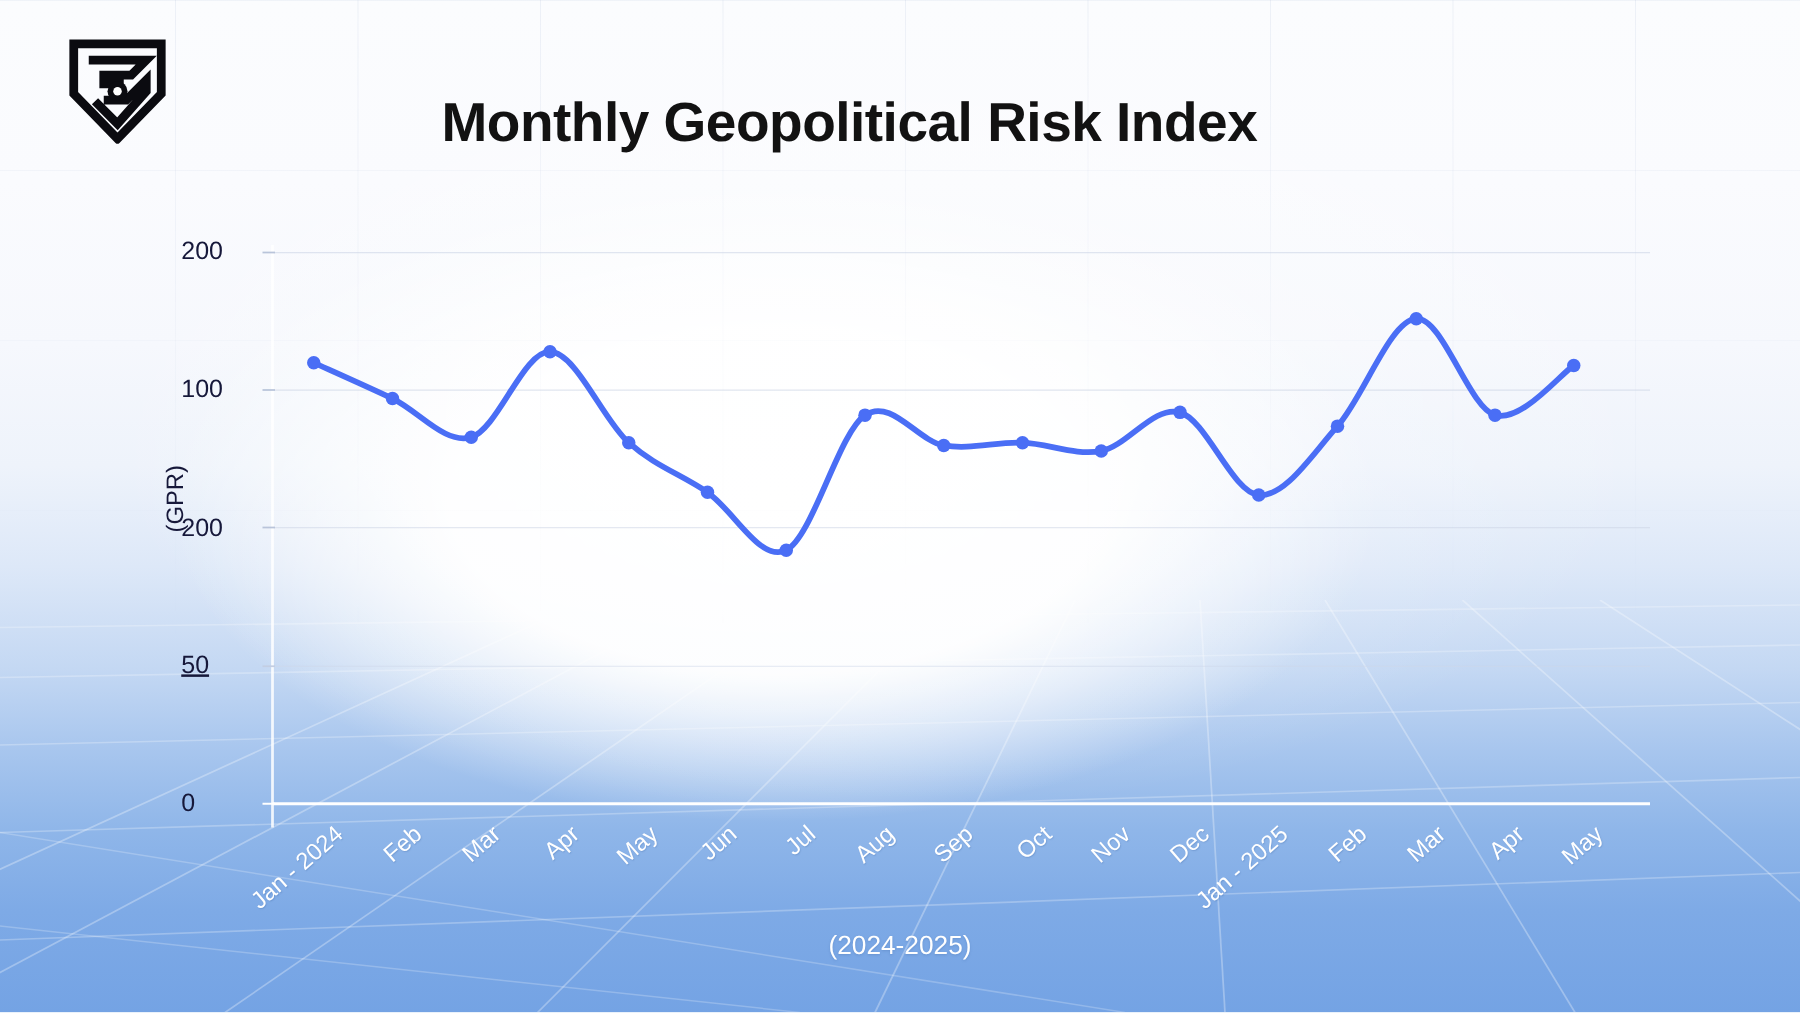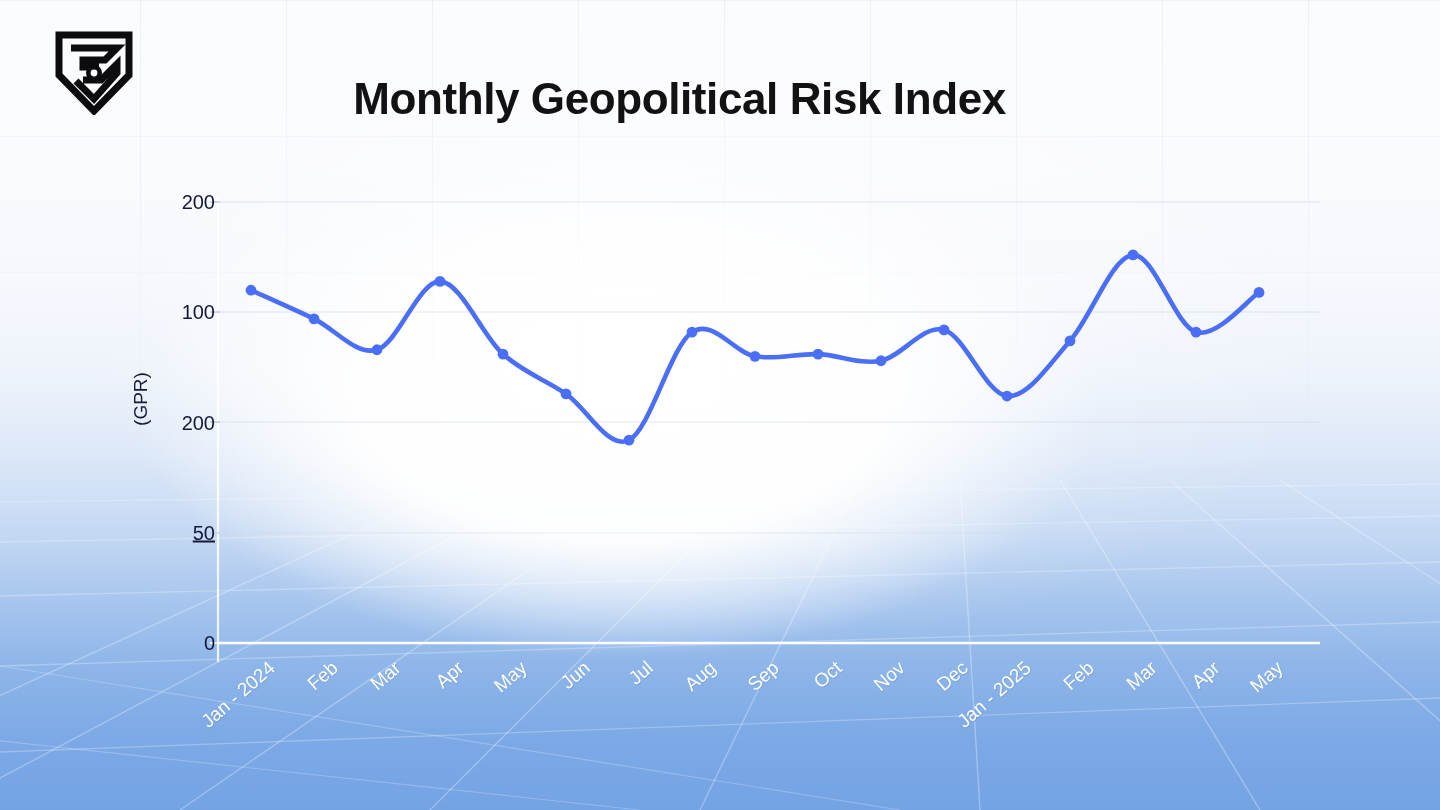--- a/index.html
+++ b/index.html
@@ -106,21 +106,21 @@
     transform-origin: center center;
     font-size: 19px;
     color: #16183a;
     font-family: "Liberation Sans", sans-serif;
   }
 
   .ytick {
     position: absolute;
     right: 0;
     width: 70px;
-    text-align: right;
+    text-align: left;
     font-size: 20px;
     color: #16183a;
     transform: translateY(-50%);
     font-family: "Liberation Sans", sans-serif;
   }
   .ytick-wrap {
     position: absolute;
     left: 145px;
     top: 0;
     width: 70px;
@@ -267,14 +267,15 @@
       <div class="xtick" style="left: 832px; top: 657px;">Oct</div>
       <div class="xtick" style="left: 895px; top: 657px;">Nov</div>
       <div class="xtick" style="left: 958px; top: 657px;">Dec</div>
       <div class="xtick" style="left: 1021px; top: 657px;">Jan - 2025</div>
       <div class="xtick" style="left: 1084px; top: 657px;">Feb</div>
       <div class="xtick" style="left: 1147px; top: 657px;">Mar</div>
       <div class="xtick" style="left: 1210px; top: 657px;">Apr</div>
       <div class="xtick" style="left: 1273px; top: 657px;">May</div>
     </div>
 
+  <div class="xaxis-title">(2024-2025)</div>
 
 </div>
 
 </body></html>

